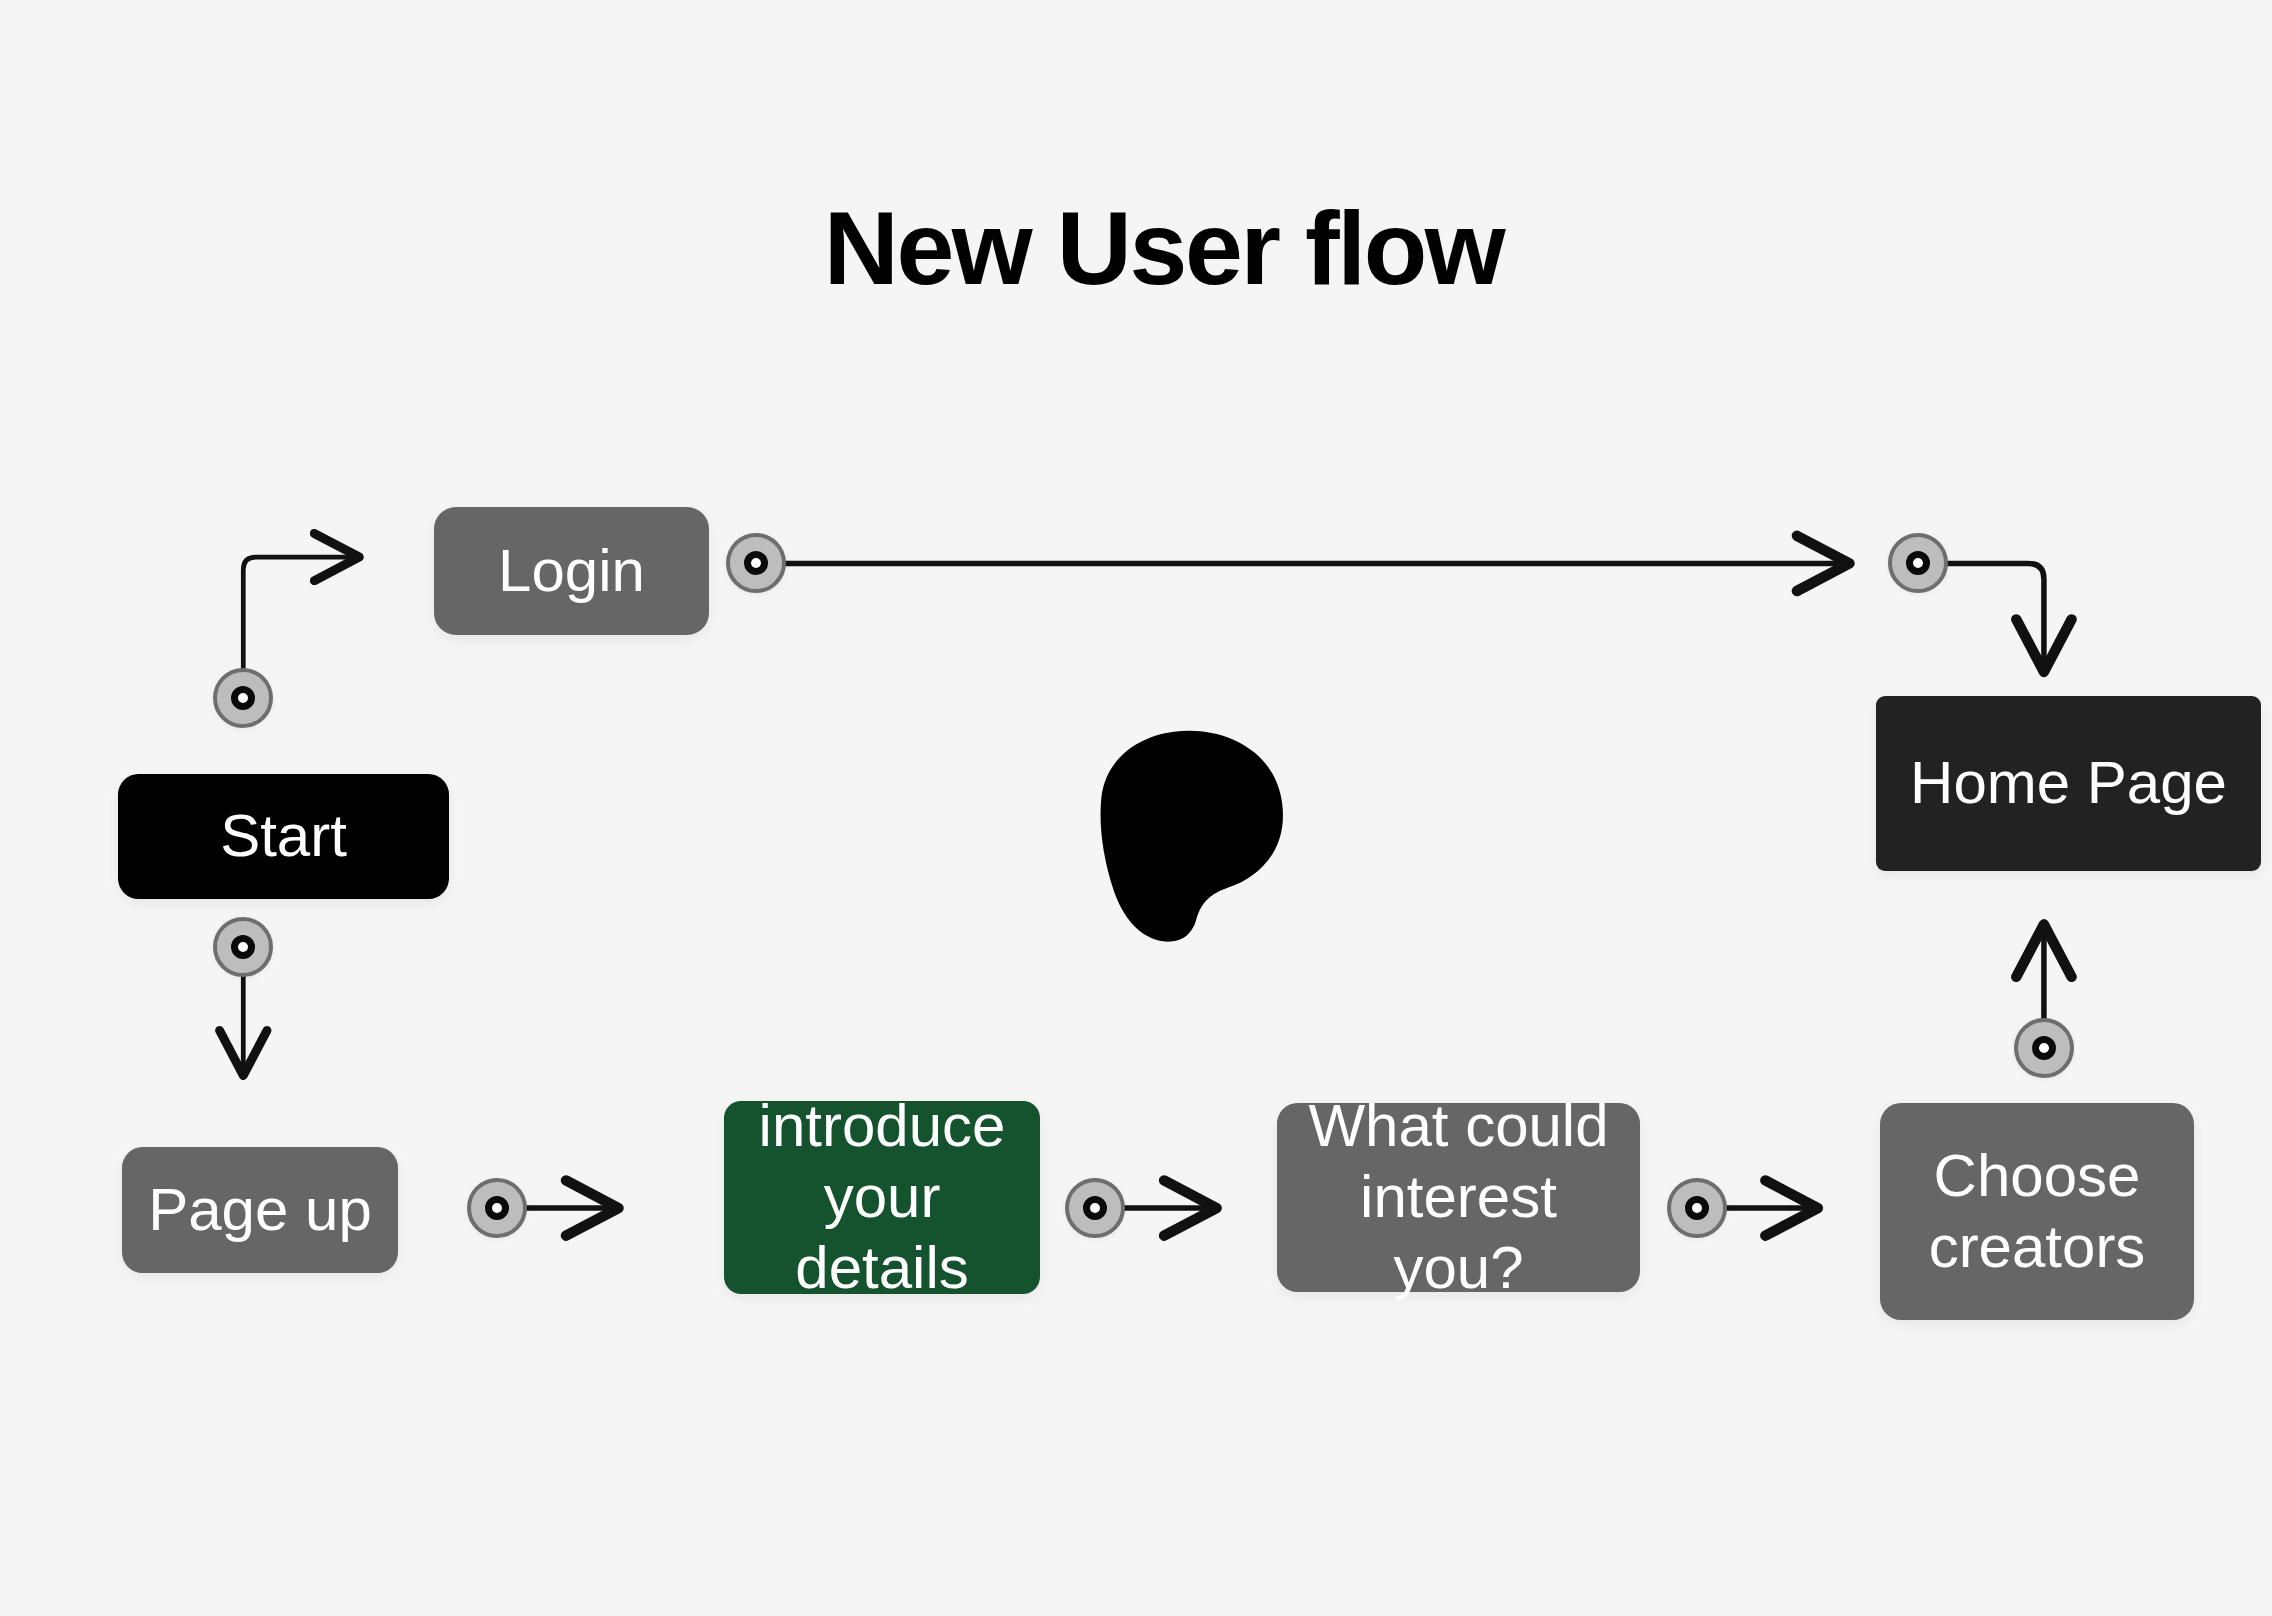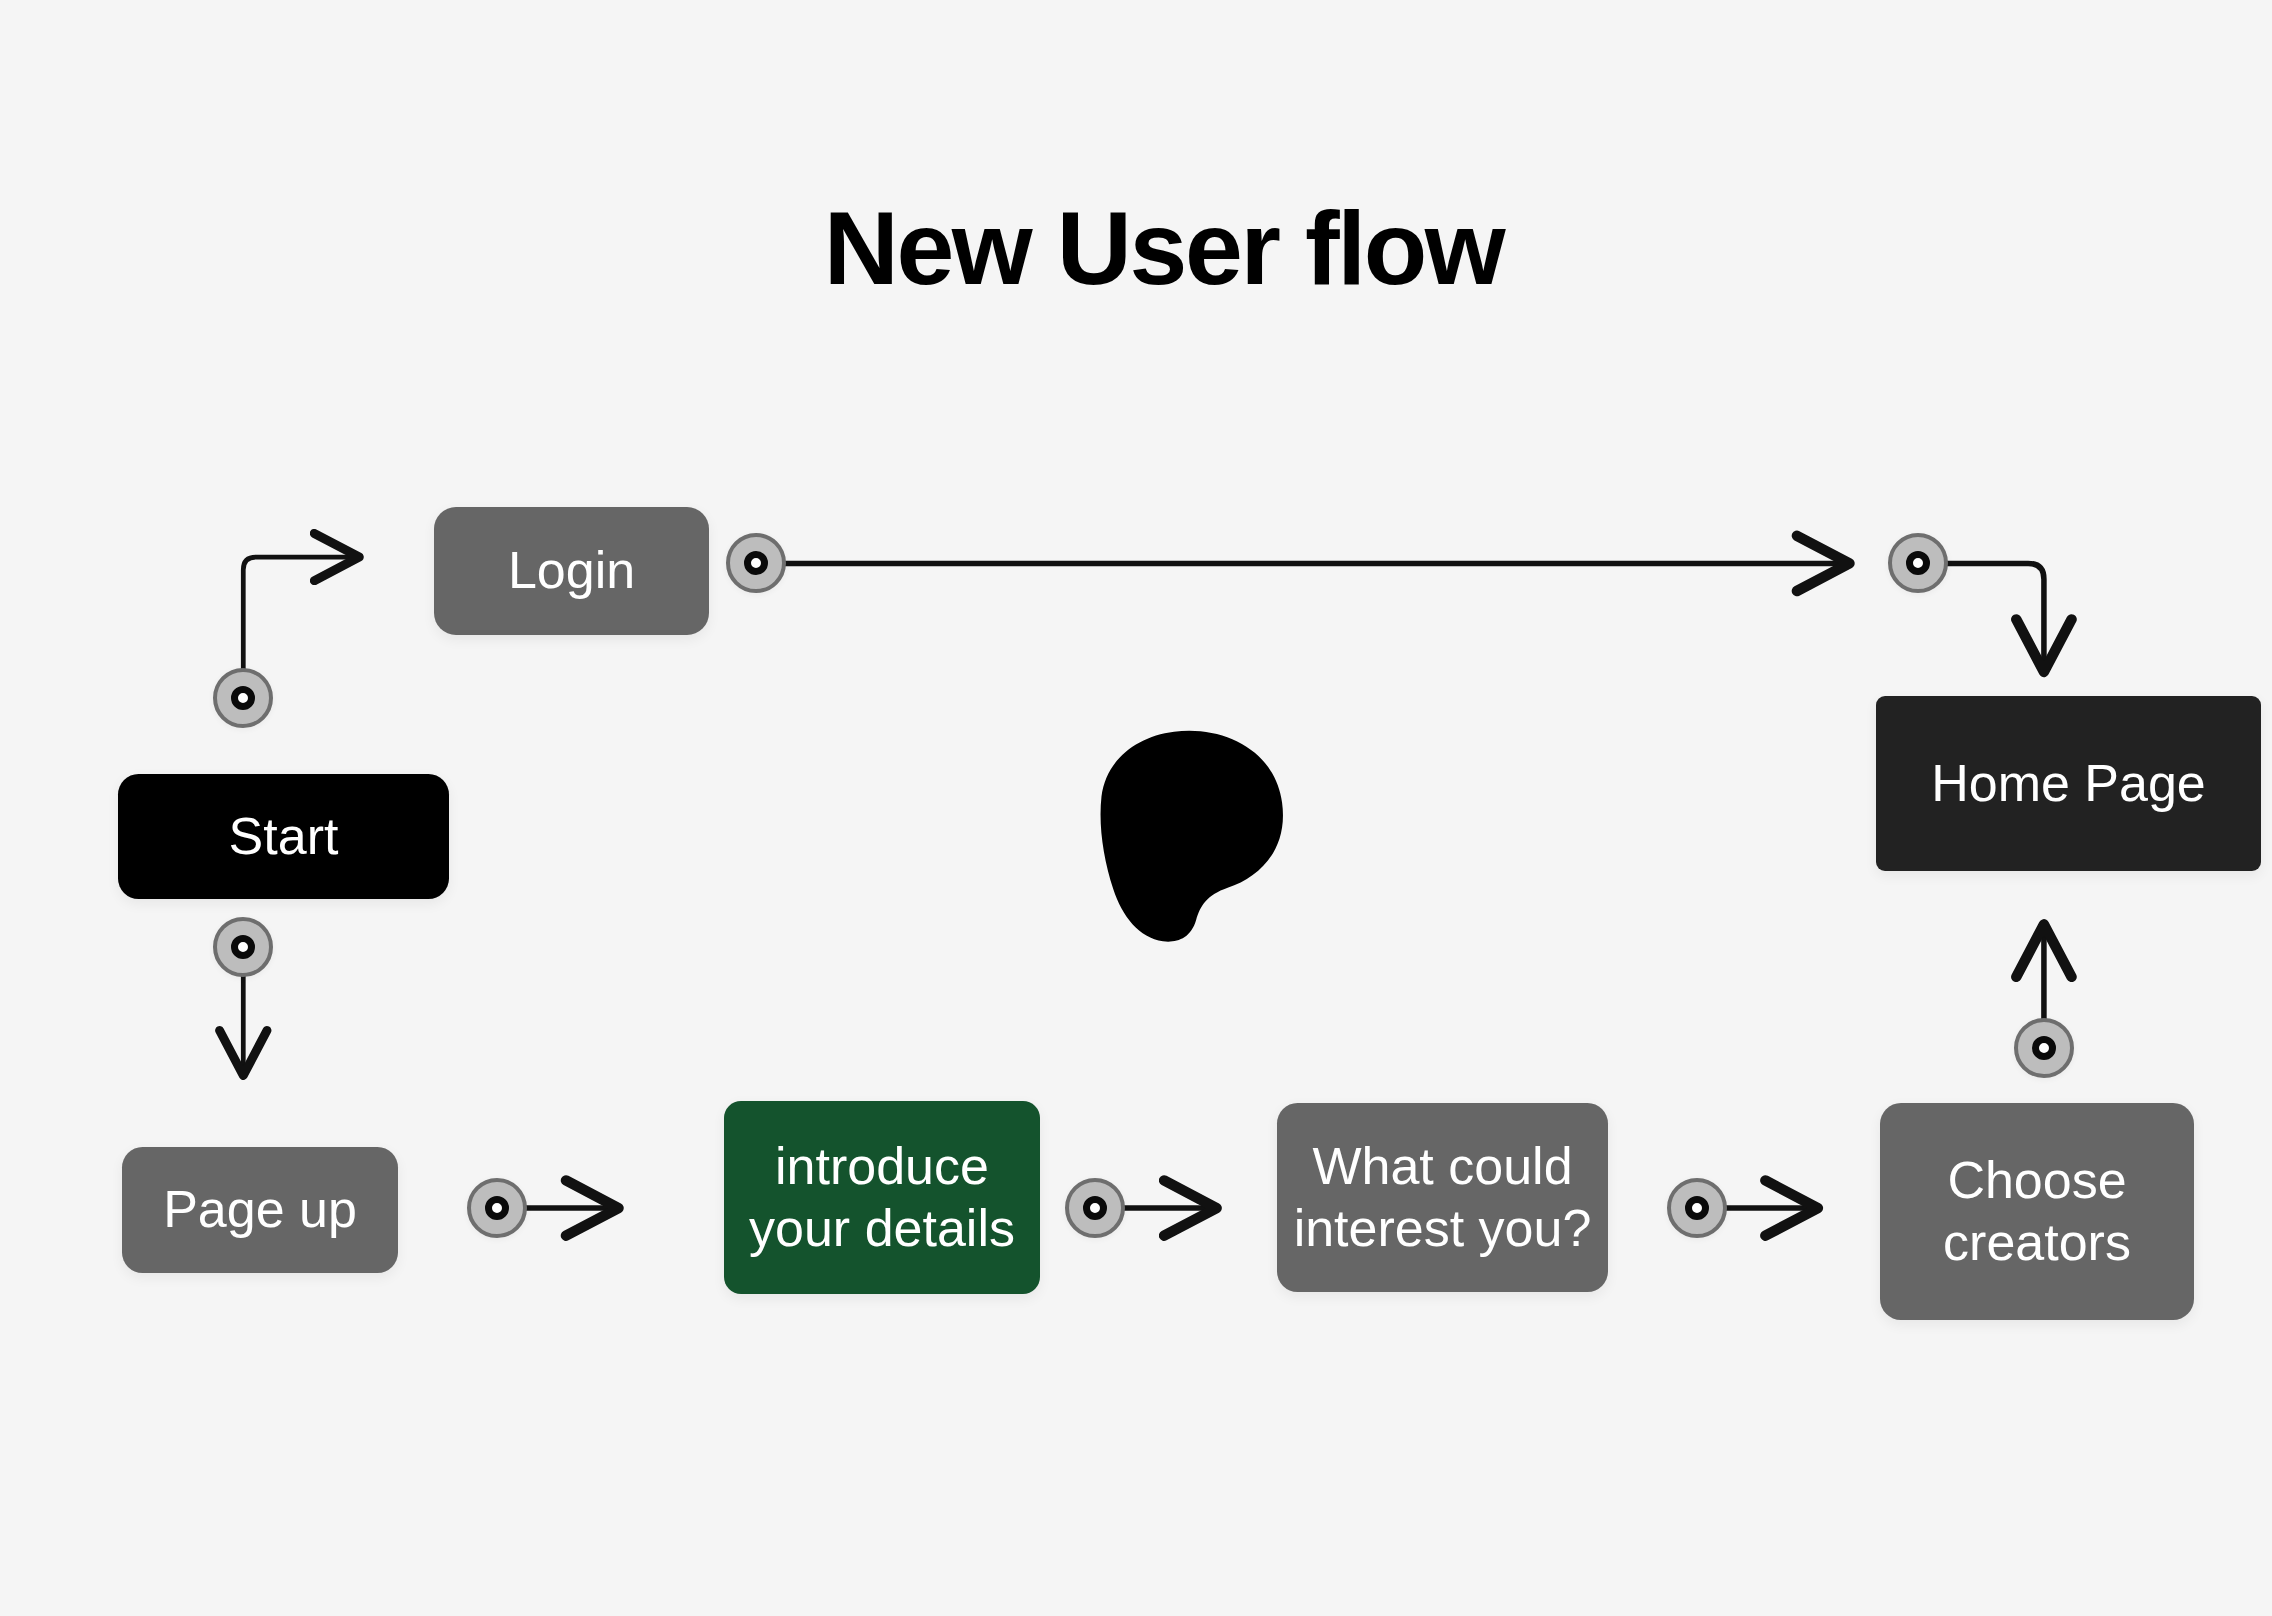--- a/index.html
+++ b/index.html
@@ -43,21 +43,21 @@
     overflow: visible;
   }
   .node {
     position: absolute;
     display: flex;
     align-items: center;
     justify-content: center;
     text-align: center;
     color: #ffffff;
     font-family: "Liberation Sans", sans-serif;
-    font-size: 52px;
+    font-size: 60px;
     line-height: 1.18;
     box-sizing: border-box;
     padding: 4.7px 14px;
     box-shadow: 0 4.7px 12.6px rgba(0,0,0,0.06);
   }
   .node-text {
     display: block;
     white-space: pre-line;
   }
   .handle {
@@ -135,21 +135,21 @@
 
   <div class="node" style="left:122px; top:1147px; width:276px; height:126px; background:#666666; border-radius:20.5px;">
     <span class="node-text">Page up</span>
   </div>
 
   <div class="node" style="left:724px; top:1101px; width:316px; height:193px; background:#14532d; border-radius:17px;">
     <span class="node-text">introduce
 your details</span>
   </div>
 
-  <div class="node" style="left:1277px; top:1103px; width:331px; height:189px; background:#666666; border-radius:20.5px;">
+  <div class="node" style="left:1277px; top:1103px; width:363px; height:189px; background:#666666; border-radius:20.5px;">
     <span class="node-text">What could
 interest you?</span>
   </div>
 
   <div class="node" style="left:1880px; top:1103px; width:314px; height:217px; background:#666666; border-radius:21px;">
     <span class="node-text">Choose
 creators</span>
   </div>
 
   <div class="handle" style="left:213px; top:668px; width:60px; height:60px;">

